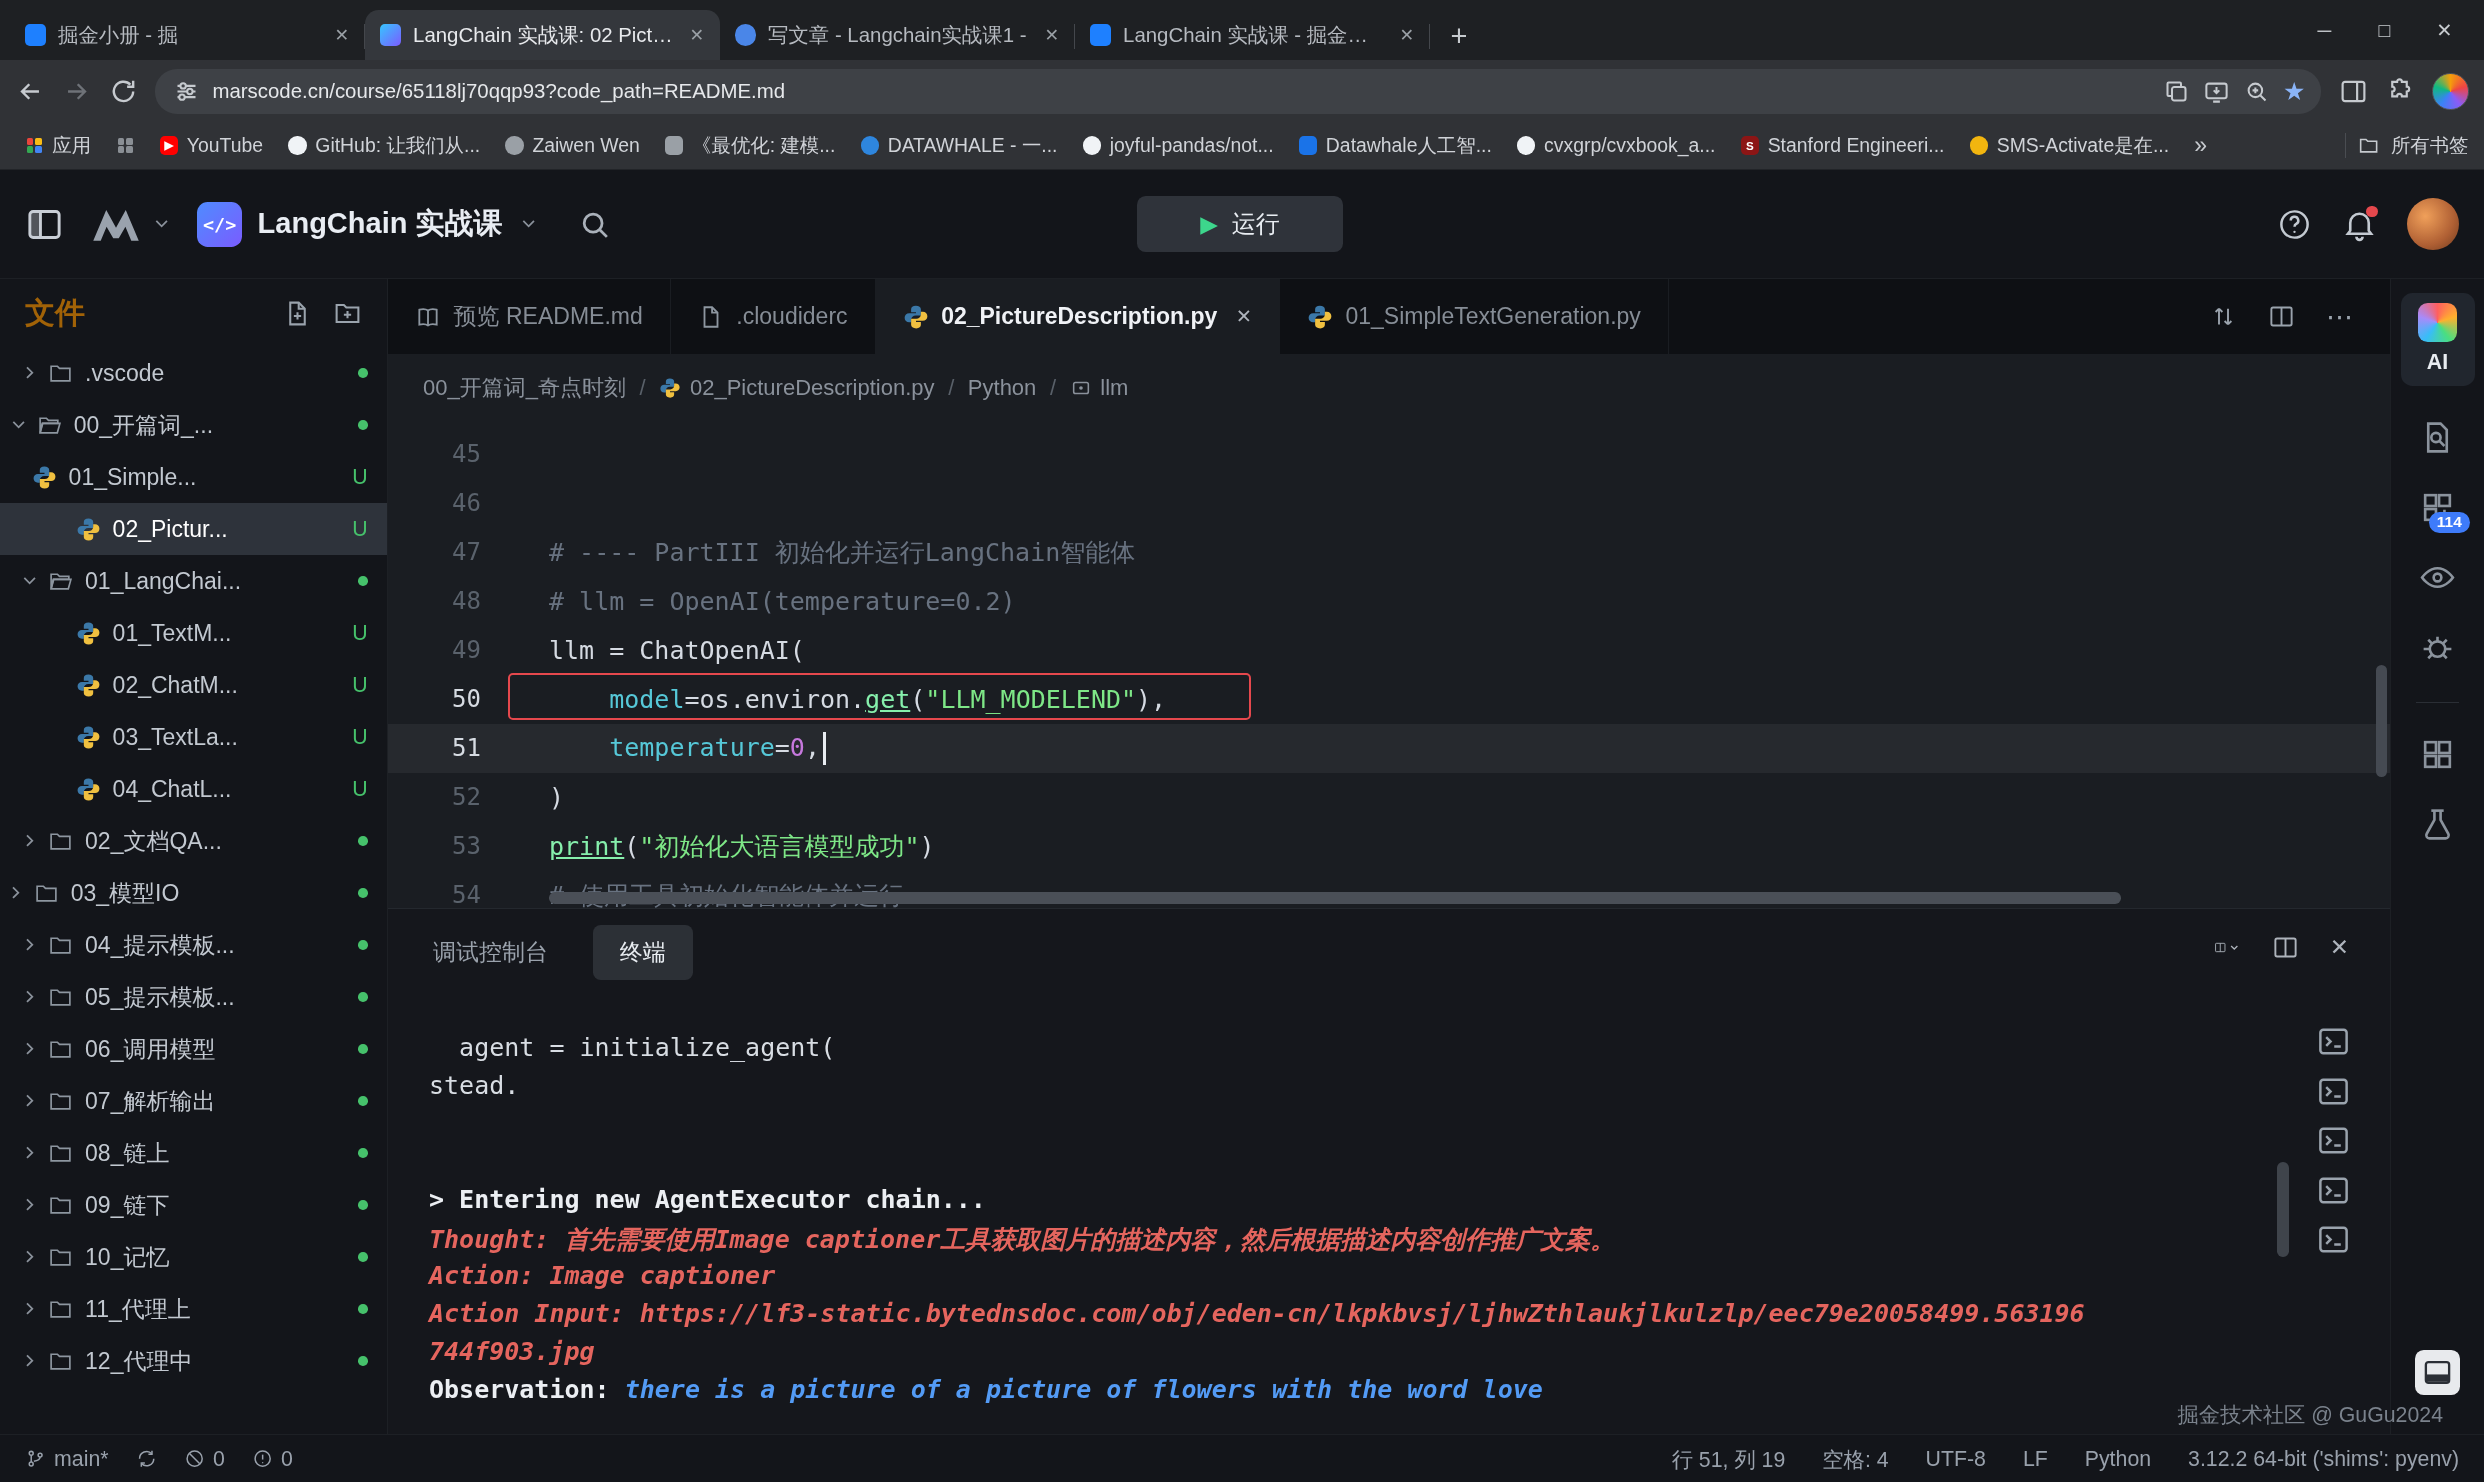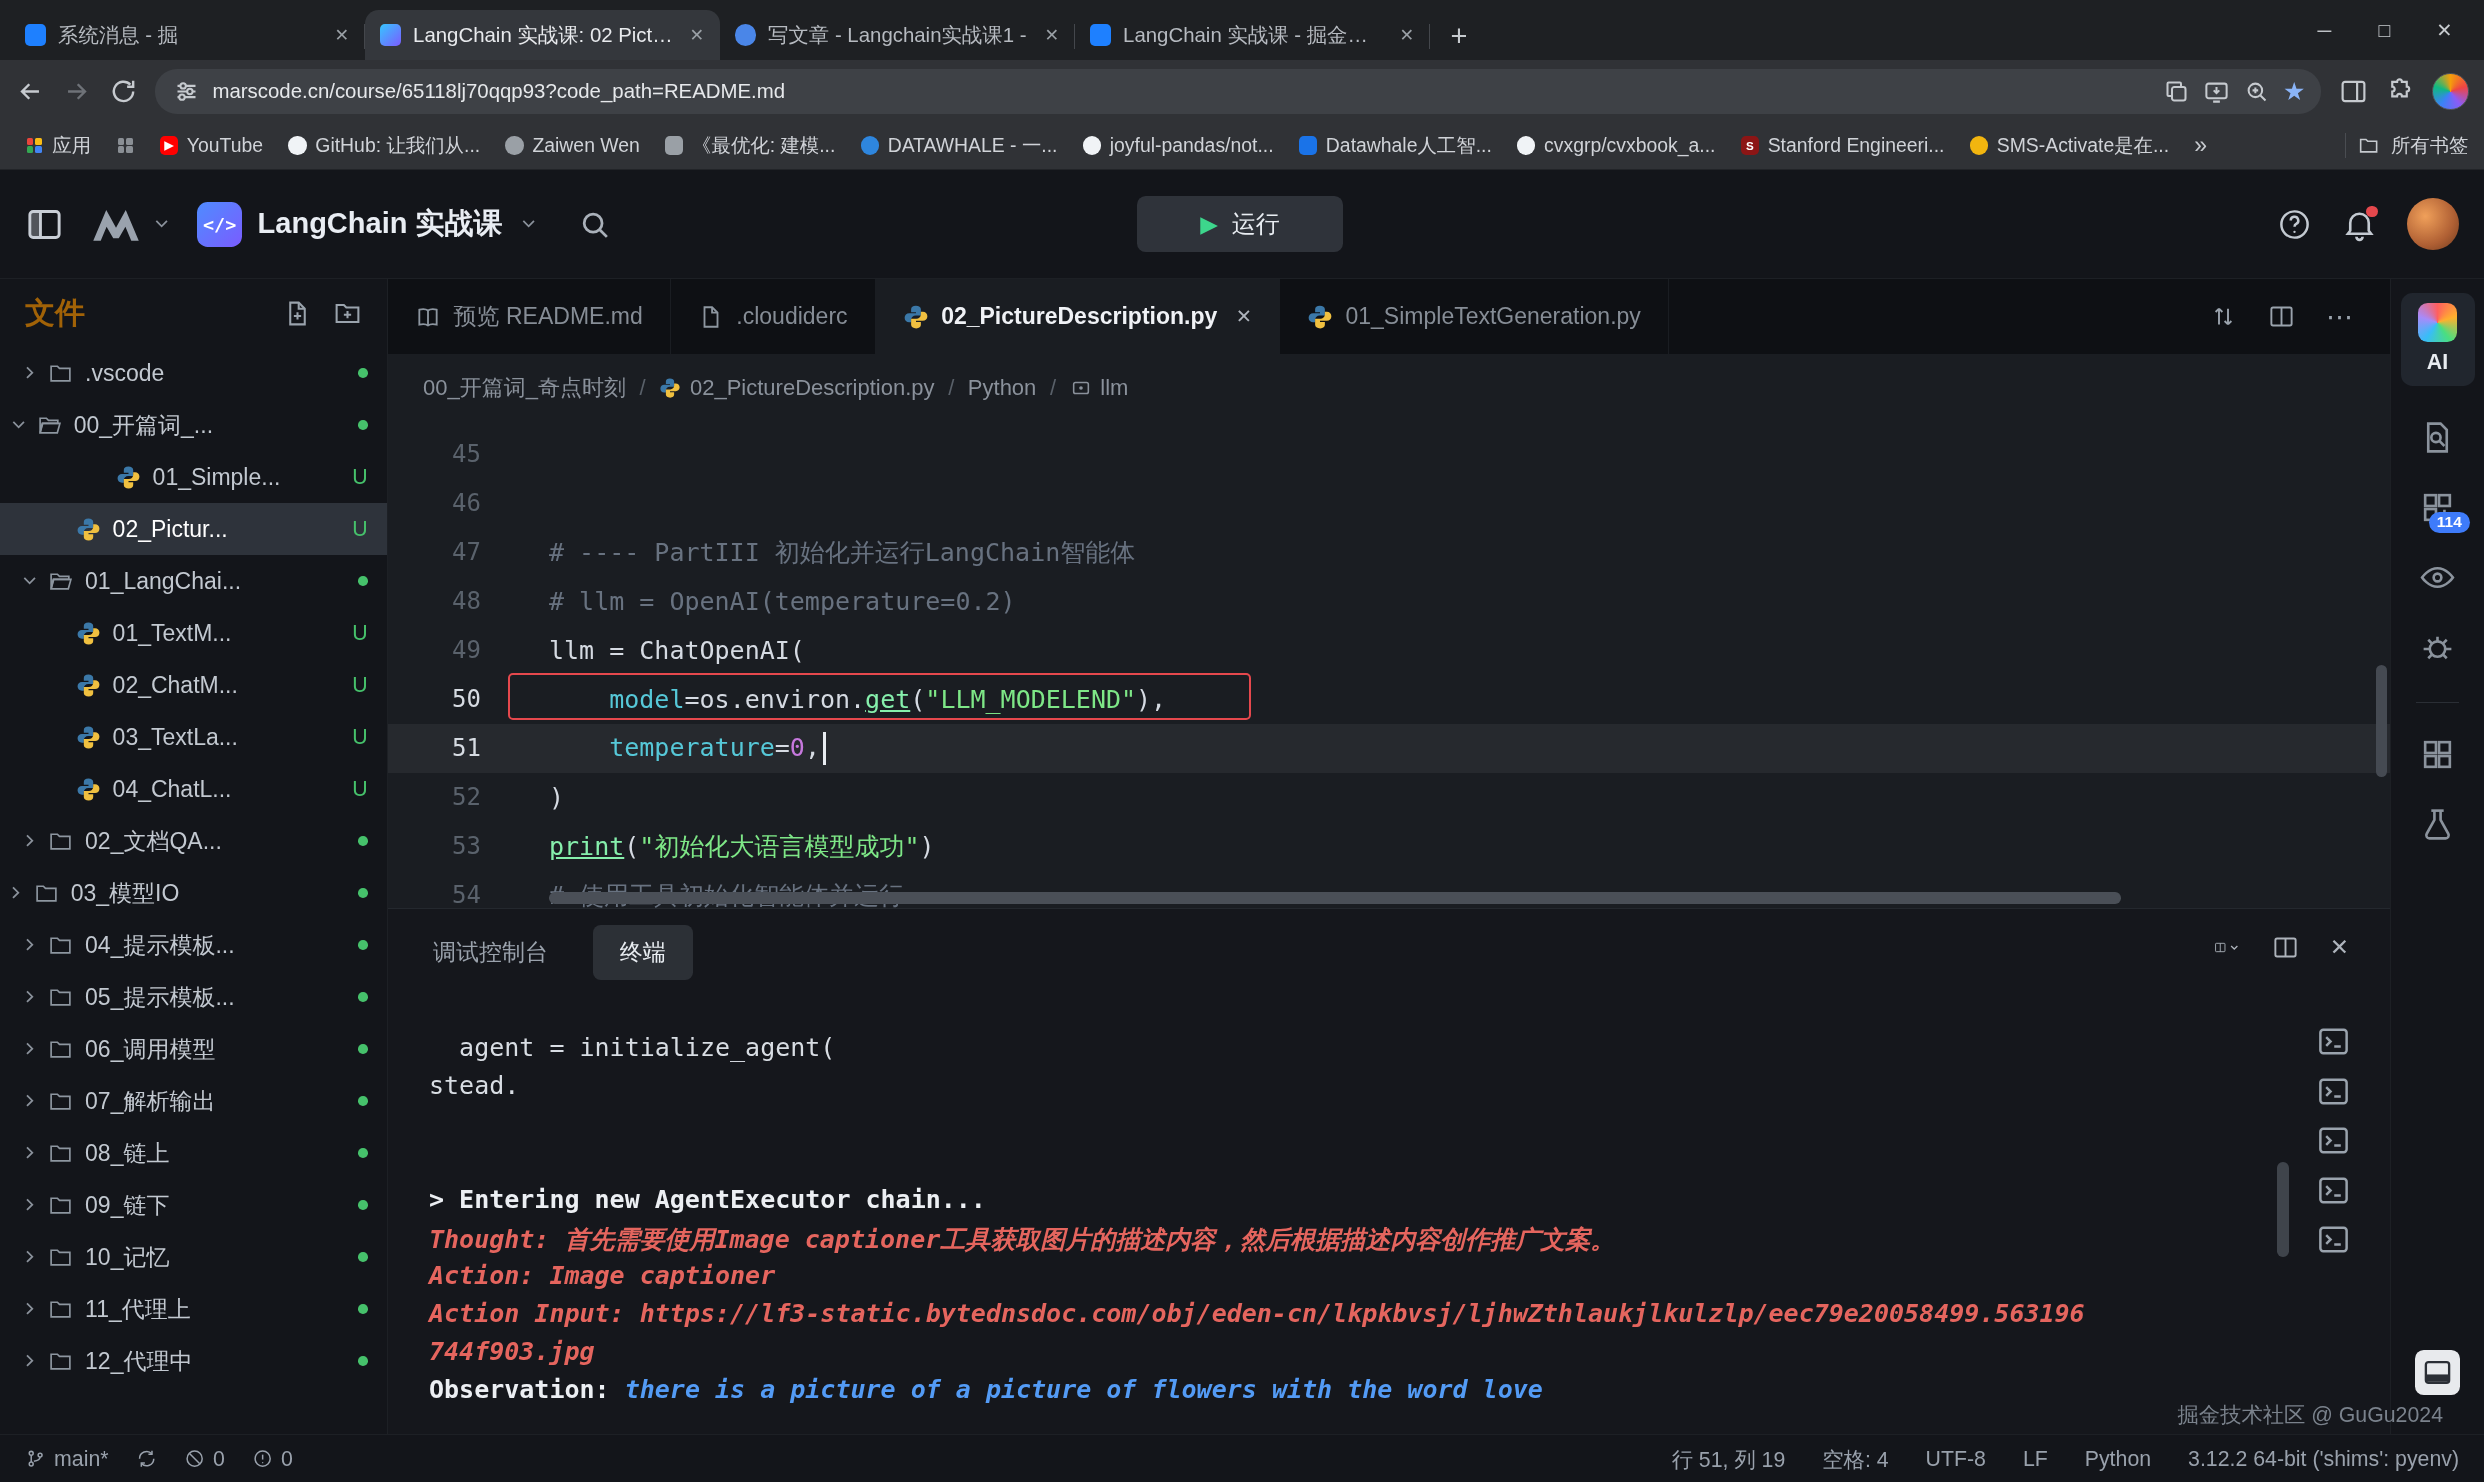--- a/index.html
+++ b/index.html
@@ -166,21 +166,21 @@
 </style>
 </head>
 <body>
 
 <div class="screen">
 
   <div class="tabstrip">
     <div class="btabs" id="btabs">
         <div class="btab">
           <span class="fv" style="background: rgb(30, 128, 255);"></span>
-          <span class="btab-title">系统消息 - 掘</span>
+          <span class="btab-title">掘金小册 - 掘</span>
           <span class="btab-close">✕</span>
           <span class="sep"></span>
         </div>
         <div class="btab active">
           <span class="fv grad"></span>
           <span class="btab-title">LangChain 实战课: 02 Picture</span>
           <span class="btab-close">✕</span>
         </div>
         <div class="btab">
           <span class="fv round" style="background: rgb(74, 134, 232);"></span>
@@ -394,21 +394,21 @@
               <span class="tchev"><svg viewBox="0 0 24 24" fill="none" stroke="currentColor" stroke-width="2">
                   <path d="M6 9l6 6 6-6"></path>
                 </svg></span>
               <span class="tic"><svg viewBox="0 0 24 24" fill="none" stroke="currentColor" stroke-width="1.6">
                   <path d="M3 5h6l2 2h9v3H5l-2 9z"></path>
                   <path d="M3 19l2.5-9H22l-2.5 9z"></path>
                 </svg></span>
               <span class="tname">00_开篇词_...</span>
               <span class="tdot"></span>
             </div>
-            <div class="trow" style="padding-left: 116px;">
+            <div class="trow" style="padding-left: 32px;">
               <span class="tic"><svg viewBox="0 0 16 16">
                   <path fill="#3b78a8" d="M7.9 1C6 1 5 1.9 5 3.2V5h3v.7H3.8C2.2 5.7 1 6.8 1 8.5s1.2 2.8 2.8 2.8H5V9.6C5 8.1 6.3 7 7.8 7H11V3.2C11 1.9 9.8 1 7.9 1z"></path>
                   <path fill="#f0c040" d="M8.1 15c1.9 0 2.9-.9 2.9-2.2V11H8v-.7h4.2c1.6 0 2.8-1.1 2.8-2.8S13.8 4.7 12.2 4.7H11v1.7C11 7.9 9.7 9 8.2 9H5v3.8C5 14.1 6.2 15 8.1 15z"></path>
                 </svg></span>
               <span class="tname">01_Simple...</span>
               <span class="tU">U</span>
             </div>
             <div class="trow sel" style="padding-left: 76px;">
               <span class="tic"><svg viewBox="0 0 16 16">
                   <path fill="#3b78a8" d="M7.9 1C6 1 5 1.9 5 3.2V5h3v.7H3.8C2.2 5.7 1 6.8 1 8.5s1.2 2.8 2.8 2.8H5V9.6C5 8.1 6.3 7 7.8 7H11V3.2C11 1.9 9.8 1 7.9 1z"></path>

